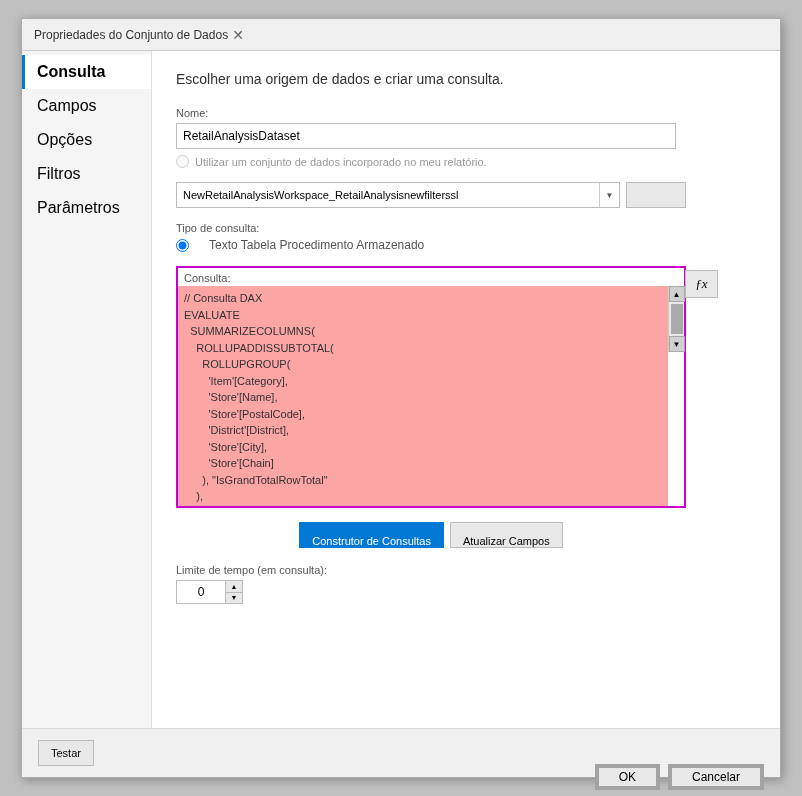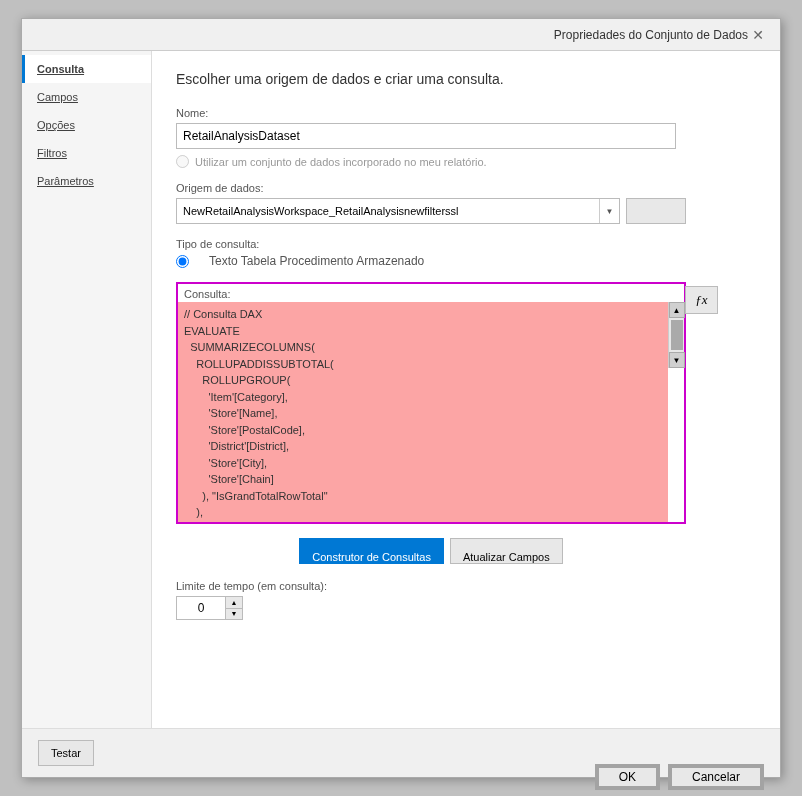--- a/index.html
+++ b/index.html
@@ -21,21 +21,21 @@
       box-shadow: 2px 2px 10px rgba(0,0,0,0.3);
       display: flex;
       flex-direction: column;
     }
     .dialog-titlebar {
       background: #f0f0f0;
       border-bottom: 1px solid #ccc;
       padding: 8px 12px;
       display: flex;
       align-items: center;
-      justify-content: flex-end;
+      justify-content: flex-start;
       height: 32px;
     }
     .dialog-title {
       font-size: 12px;
       color: #333;
     }
     .close-btn {
       background: none;
       border: none;
       cursor: pointer;
@@ -54,24 +54,23 @@
     }
     .sidebar {
       width: 130px;
       background: #f5f5f5;
       border-right: 1px solid #ddd;
       padding-top: 4px;
     }
     .sidebar-item {
       padding: 8px 12px;
       cursor: pointer;
-      font-size: 11px;
-      color: #404040;
+      font-size: 16px;
+      color: #000000;
       border-left: 3px solid transparent;
-      text-decoration: underline;
     }
     .sidebar-item.active {
       background: white;
       border-left: 3px solid #0078d4;
       font-weight: 600;
     }
     .main-content {
       flex: 1;
       padding: 20px 24px;
       overflow-y: auto;
@@ -351,21 +350,20 @@
       <div class="field-group">
         <div class="field-label">Nome:</div>
         <input class="text-input" type="text" value="RetailAnalysisDataset" style="">
         <div class="radio-label">
           <input type="radio" disabled="" style="">
           <span>Utilizar um conjunto de dados incorporado no meu relatório.</span>
         </div>
       </div>
 
       <div class="field-group">
-        <div class="field-label">Origem de dados:</div>
         <div class="dropdown-row">
           <div class="dropdown-wrapper">
             <span>NewRetailAnalysisWorkspace_RetailAnalysisnewfilterssl</span>
             <div class="dropdown-arrow">▼</div>
           </div>
           <button class="dropdown-btn"></button>
         </div>
       </div>
 
       <div class="query-type-section">

